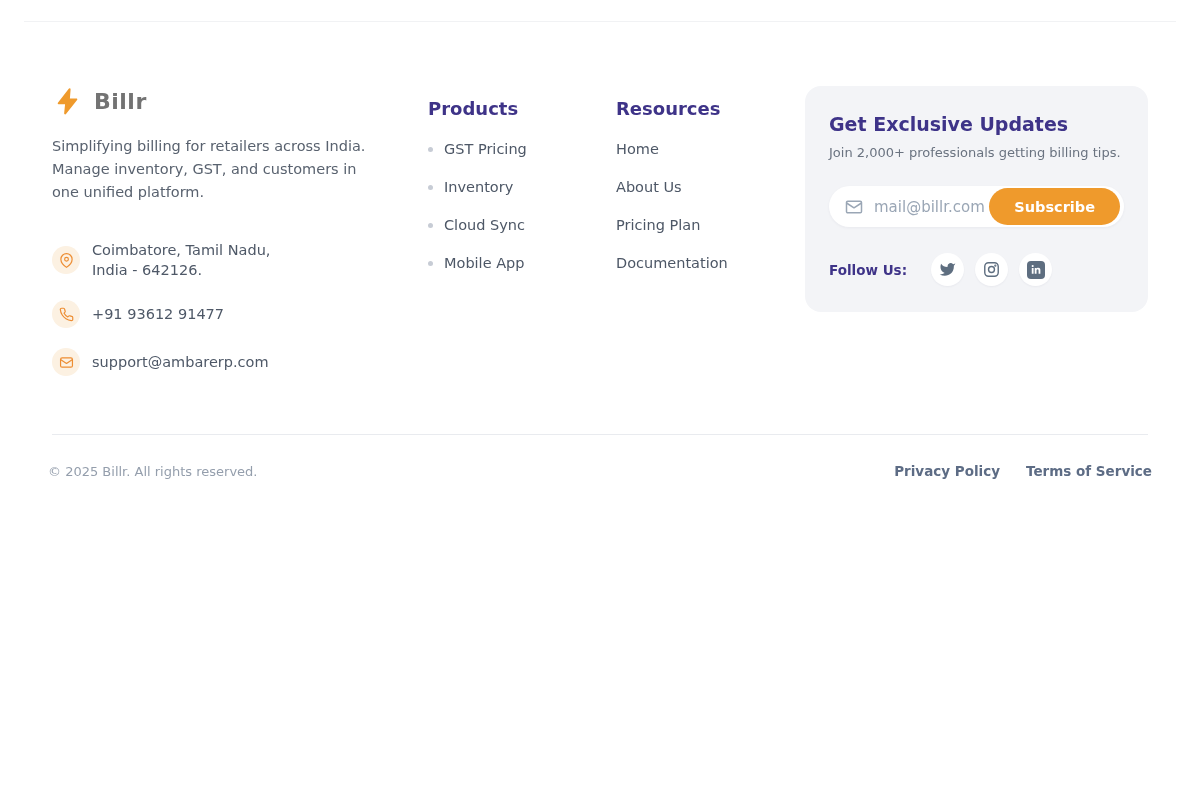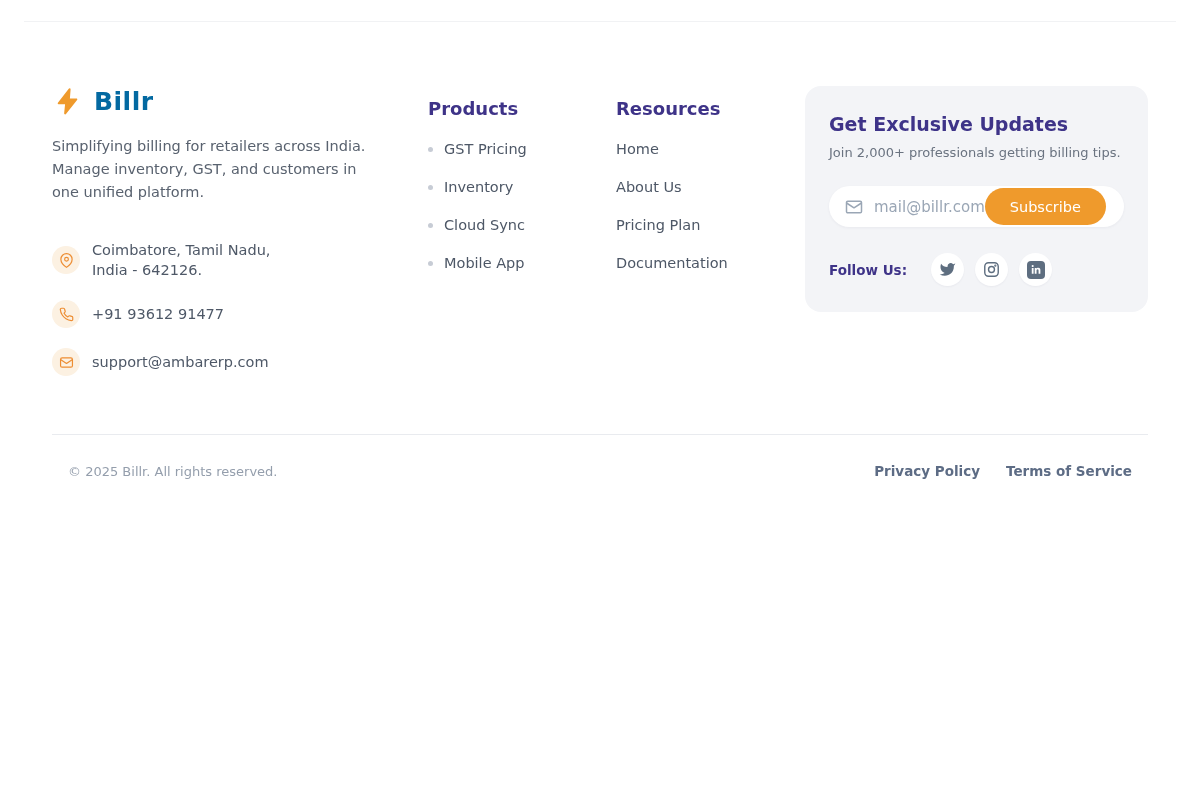--- a/index.html
+++ b/index.html
@@ -7,21 +7,21 @@
   body { font-family: "DejaVu Sans", "Liberation Sans", sans-serif; color: #515c6b; }
 
   .top-divider { border-top: 1px solid #f1f2f4; margin: 21px 24px 0; }
 
   .footer-main { display: flex; padding: 64px 52px 0 52px; align-items: flex-start; }
 
   
   .brand-col { width: 376px; flex: none; }
   .brand-row { display: flex; align-items: center; gap: 11px; }
   .bolt-icon svg { display: block; }
-  .brand-name { font-size: 25px; font-weight: 700; color: #0369a1; letter-spacing: .5px; }
+  .brand-name { font-size: 22px; font-weight: 700; color: #737373; letter-spacing: .5px; }
   .tagline { margin-top: 18px; width: 316px; font-size: 14.5px; line-height: 23px; color: #59626f; }
   .contact-list { margin-top: 36px; display: flex; flex-direction: column; gap: 20px; }
   .contact-row { display: flex; align-items: center; }
   .contact-badge { width: 28px; height: 28px; flex: none; border-radius: 50%;
                    background: #fcf1e2; display: flex; align-items: center; justify-content: center; }
   .contact-text { margin-left: 12px; font-size: 14.5px; line-height: 20px; color: #4e5867; }
 
   
   .links-col h3 { font-size: 18px; font-weight: 700; color: #3e3388; margin-top: 12px; }
   .links-col ul { list-style: none; margin-top: 9px; }
@@ -35,34 +35,34 @@
   .newsletter-card h3 { font-size: 19px; font-weight: 700; color: #3e3388; }
   .newsletter-sub { margin-top: 10px; font-size: 13px; color: #6a7380; }
   .subscribe-row { position: relative; margin-top: 26px; height: 41px; background: #ffffff;
                    border-radius: 999px; display: flex; align-items: center;
                    box-shadow: 0 1px 3px rgba(30,40,70,.05); }
   .subscribe-row .mail-glyph { margin-left: 15px; display: flex; flex: none; }
   .subscribe-row input { border: none; outline: none; background: transparent; flex: 1;
                          font-family: inherit; font-size: 15px; color: #3c4654;
                          padding: 0 10px; min-width: 0; }
   .subscribe-row input::placeholder { color: #9aa6b5; }
-  .subscribe-btn { position: absolute; right: 18px; top: 2px; bottom: 2px; border: none;
-                   background: #ef9a2c; color: #ffffff; font-family: inherit; font-weight: 400;
+  .subscribe-btn { position: absolute; right: 4px; top: 2px; bottom: 2px; border: none;
+                   background: #ef9a2c; color: #ffffff; font-family: inherit; font-weight: 700;
                    font-size: 14.5px; border-radius: 999px; padding: 0 25px; cursor: pointer; }
   .follow-row { margin-top: 26px; display: flex; align-items: center; }
   .follow-label { font-size: 13.5px; font-weight: 700; color: #3e3388; margin-right: 24px; }
   .social-btn { width: 33px; height: 33px; border-radius: 50%; background: #ffffff;
                 display: flex; align-items: center; justify-content: center;
                 margin-right: 11px; cursor: pointer; box-shadow: 0 1px 2px rgba(30,40,70,.05); }
   .li-badge { width: 18px; height: 18px; background: #5e6e80; border-radius: 4px;
               display: flex; align-items: center; justify-content: center; }
 
   
   .bottom-divider { border-top: 1px solid #e9ebef; margin: 58px 52px 0; }
-  .footer-bottom { display: flex; justify-content: space-between; align-items: center; padding: 28px 68px 0; }
+  .footer-bottom { display: flex; justify-content: space-between; align-items: center; padding: 28px 48px 0; }
   .copyright { font-size: 13px; color: #949eac; }
   .legal-links { display: flex; gap: 26px; justify-content: center; }
   .legal-links a { font-size: 13.5px; font-weight: 700; color: #5d6c85; text-decoration: none; cursor: pointer; }
 </style>
 </head>
 <body>
 
 <div class="top-divider"></div>
 
 <footer>

